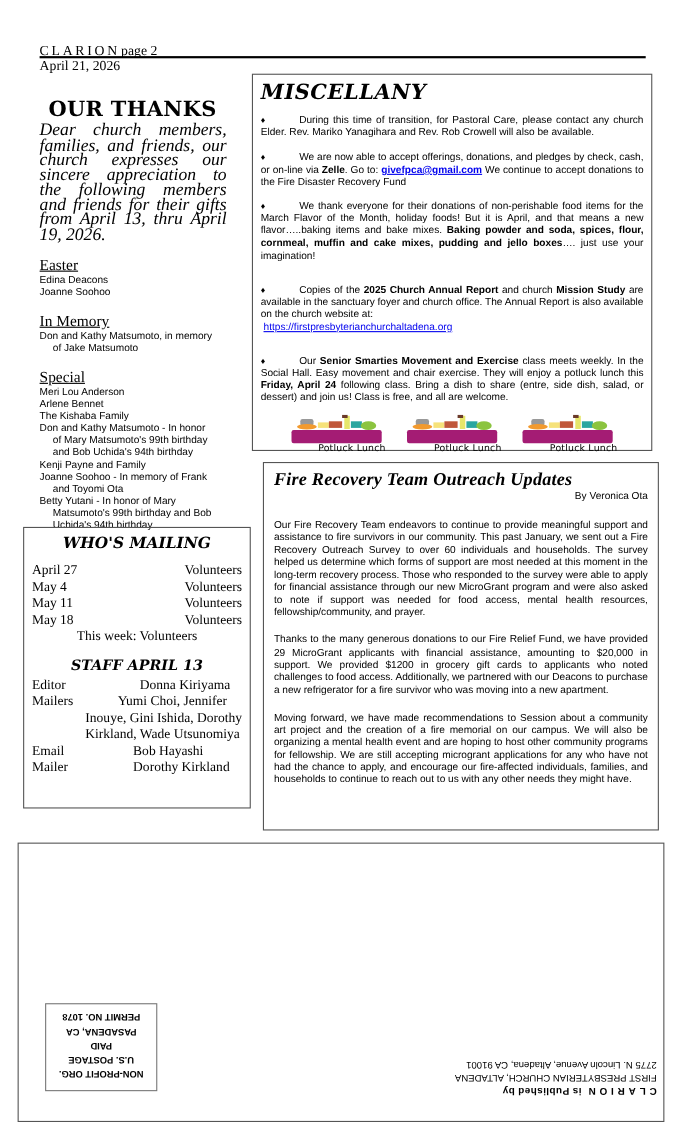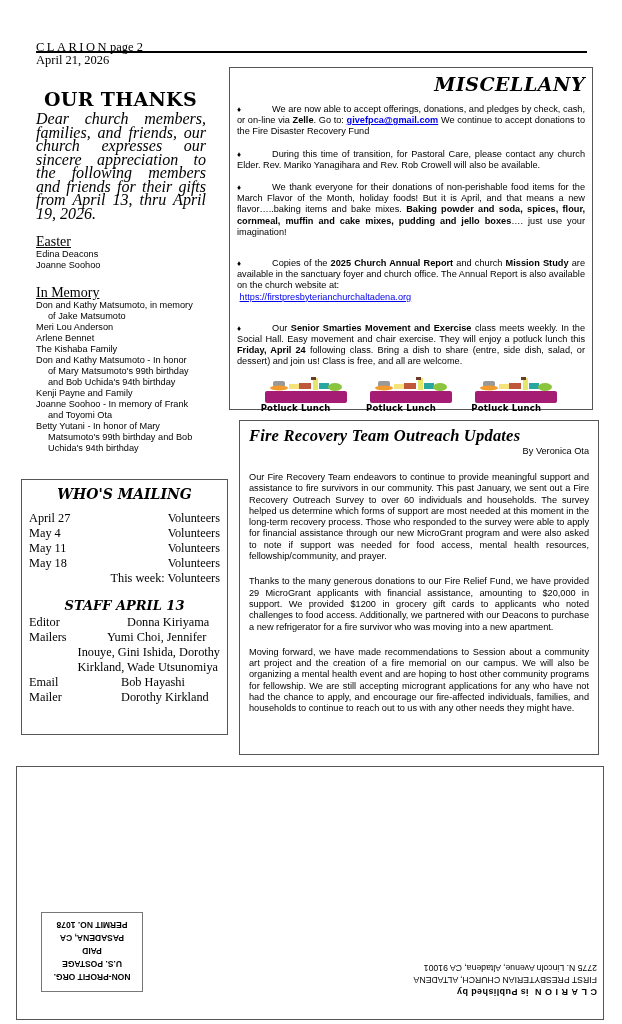--- a/index.html
+++ b/index.html
@@ -19,40 +19,40 @@
   .thanks .names div { font-family: "Liberation Sans", sans-serif; font-size: 9.2px; line-height: 11px; }
   .thanks .names div.indent { padding-left: 6px; text-indent: -6px; }
   .thanks .names div.indent span.cont { display: block; padding-left: 6px; text-indent: 0; }
 
   
   .mailing { position: absolute; left: 21px; top: 479px; width: 207px; height: 256px; border: 1px solid #555; padding: 6px 7px; }
   .mailing h3, .mailing h4 { font-family: "DejaVu Serif", serif; font-style: italic; font-weight: 900; text-align: center; }
   .mailing h3 { font-size: 14px; margin-bottom: 9px; }
   .mailing h4 { font-size: 13px; margin-top: 12px; margin-bottom: 2px; }
   .mrow { display: flex; justify-content: space-between; font-size: 12.3px; line-height: 15px; }
-  .thisweek { text-align: right; font-size: 12.3px; line-height: 15px; }
+  .thisweek { text-align: center; font-size: 12.3px; line-height: 15px; }
   .srow { display: flex; font-size: 12.3px; line-height: 15px; }
   .srow .role { width: 78px; }
   .srow .who { flex: 1; }
   .mailers-cont { text-align: right; font-size: 12.3px; line-height: 15px; }
 
   
   .misc { position: absolute; left: 229px; top: 67px; width: 364px; height: 343px; border: 1px solid #555; padding: 5px 7px; }
-  .misc h2 { font-family: "DejaVu Serif", serif; font-style: italic; font-weight: 900; font-size: 19px; text-align: right; letter-spacing: 0.5px; margin-bottom: 9px; }
+  .misc h2 { font-family: "DejaVu Serif", serif; font-style: italic; font-weight: 900; font-size: 19px; text-align: left; letter-spacing: 0.5px; margin-bottom: 9px; }
   .misc p { font-family: "Liberation Sans", sans-serif; font-size: 9.2px; line-height: 11.2px; text-align: justify; }
   .misc p + p { margin-top: 11px; }
   .misc p.gap { margin-top: 20px; }
   .bullet { display: inline-block; width: 35px; font-size: 8px; }
   .misc a { color: #0000ee; text-decoration: underline; }
   .misc a.bold { font-weight: bold; }
   .potlucks { display: flex; justify-content: space-around; margin-top: 9px; padding: 0 16px; }
   .potluck { width: 90px; height: 40px; position: relative; }
   .potluck .food { position: absolute; left: 8px; top: 0; width: 74px; height: 16px; }
   .potluck .table { position: absolute; left: 4px; top: 14px; width: 82px; height: 12px; background: #a41c74; border-radius: 2px; }
-  .potluck .label { position: absolute; left: 0; top: 26px; width: 100%; text-align: left; font-family: "DejaVu Sans", sans-serif; font-size: 8.5px; font-weight: bold; letter-spacing: 0.2px; }
+  .potluck .label { position: absolute; left: 0; top: 26px; width: 100%; text-align: right; font-family: "DejaVu Sans", sans-serif; font-size: 8.5px; font-weight: normal; letter-spacing: 0.2px; }
 
   
   .fire { position: absolute; left: 239px; top: 420px; width: 360px; height: 335px; border: 1px solid #555; padding: 5px 9px; }
   .fire h2 { font-family: "Liberation Serif", serif; font-style: italic; font-weight: bold; font-size: 16.5px; text-align: left; letter-spacing: 0.2px; }
   .fire .byline { font-family: "Liberation Sans", sans-serif; font-size: 9.2px; text-align: right; margin-top: 0; }
   .fire p { font-family: "Liberation Sans", sans-serif; font-size: 9.2px; line-height: 11.3px; text-align: justify; margin-top: 16px; }
   .fire p + p { margin-top: 14px; }
 
   
   .mailpanel { position: absolute; left: 16px; top: 766px; width: 588px; height: 254px; border: 1px solid #555; }
@@ -80,20 +80,21 @@
   </div>
 
   <h2>In Memory</h2>
   <div class="names">
     <div class="indent">
       <span>Don and Kathy Matsumoto, in memory</span>
       <span class="cont">of Jake Matsumoto</span>
     </div>
   </div>
 
+  <h2>Special</h2>
   <div class="names">
     <div>Meri Lou Anderson</div>
     <div>Arlene Bennet</div>
     <div>The Kishaba Family</div>
     <div class="indent">
       <span>Don and Kathy Matsumoto - In honor</span>
       <span class="cont">of Mary Matsumoto's 99th birthday</span>
       <span class="cont">and Bob Uchida's 94th birthday</span>
     </div>
     <div>Kenji Payne and Family</div>
@@ -147,25 +148,25 @@
   <div class="srow">
       <span class="role">Mailer</span>
       <span class="who" style="padding-left:14px">Dorothy Kirkland</span>
     </div>
 </div>
 
 <div class="misc">
   <h2>MISCELLANY</h2>
 
   <p>
+    <span class="bullet">♦</span><span>During this time of transition, for Pastoral Care, please contact any church Elder. Rev. Mariko Yanagihara and Rev. Rob Crowell will also be available.</span>
+  </p>
+
+  <p>
     <span class="bullet">♦</span><span>We are now able to accept offerings, donations, and pledges by check, cash, or on-line via </span><b>Zelle</b><span>.  Go to: </span><a class="bold">givefpca@gmail.com</a><span>   We continue to accept donations to the Fire Disaster Recovery Fund</span>
-  </p>
-
-  <p>
-    <span class="bullet">♦</span><span>During this time of transition, for Pastoral Care, please contact any church Elder. Rev. Mariko Yanagihara and Rev. Rob Crowell will also be available.</span>
   </p>
 
   <p>
     <span class="bullet">♦</span><span>We thank everyone for their donations of non-perishable food items for the March Flavor of the Month, holiday foods! But it is April, and that means a new flavor…..baking items and bake mixes. </span><b>Baking powder and soda, spices, flour, cornmeal, muffin and cake mixes, pudding and jello boxes</b><span>….  just use your imagination!</span>
   </p>
 
   <p class="gap">
     <span class="bullet">♦</span><span>Copies of the </span><b>2025 Church Annual Report</b><span> and church </span><b>Mission Study</b><span> are available in the sanctuary foyer and church office. The Annual Report is also available on the church website at:</span><br>&nbsp;<a>https://firstpresbyterianchurchaltadena.org</a>
   </p>
 

